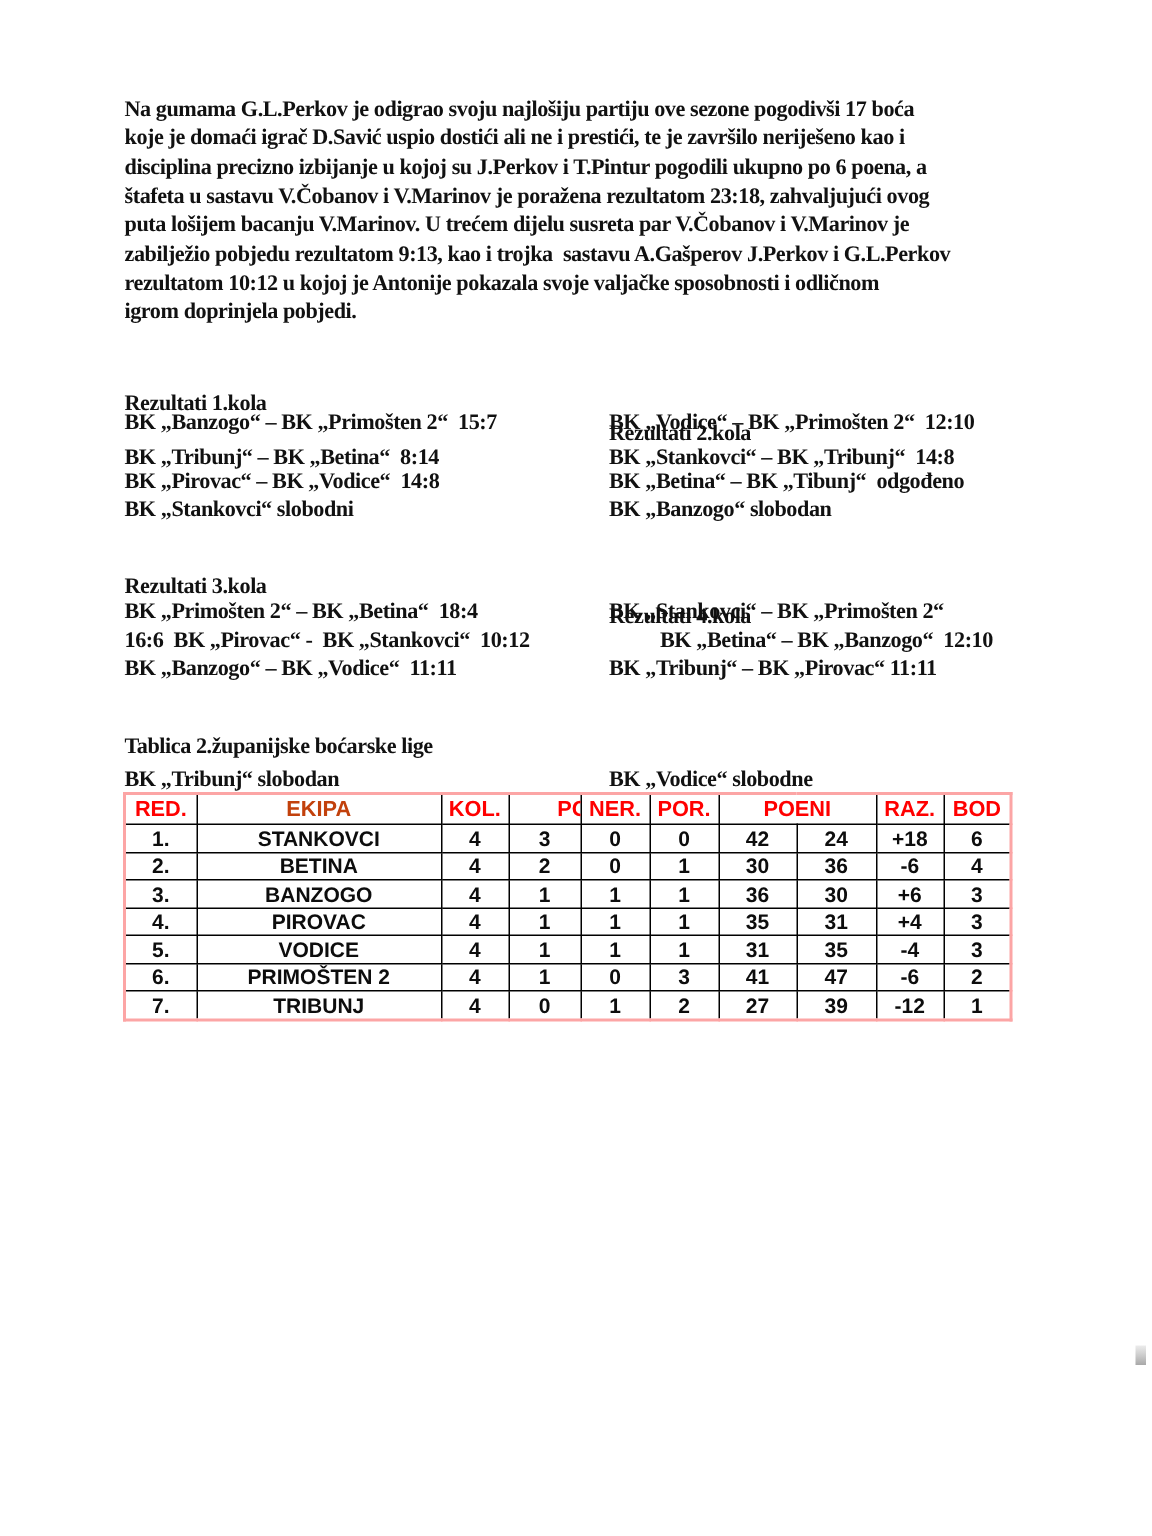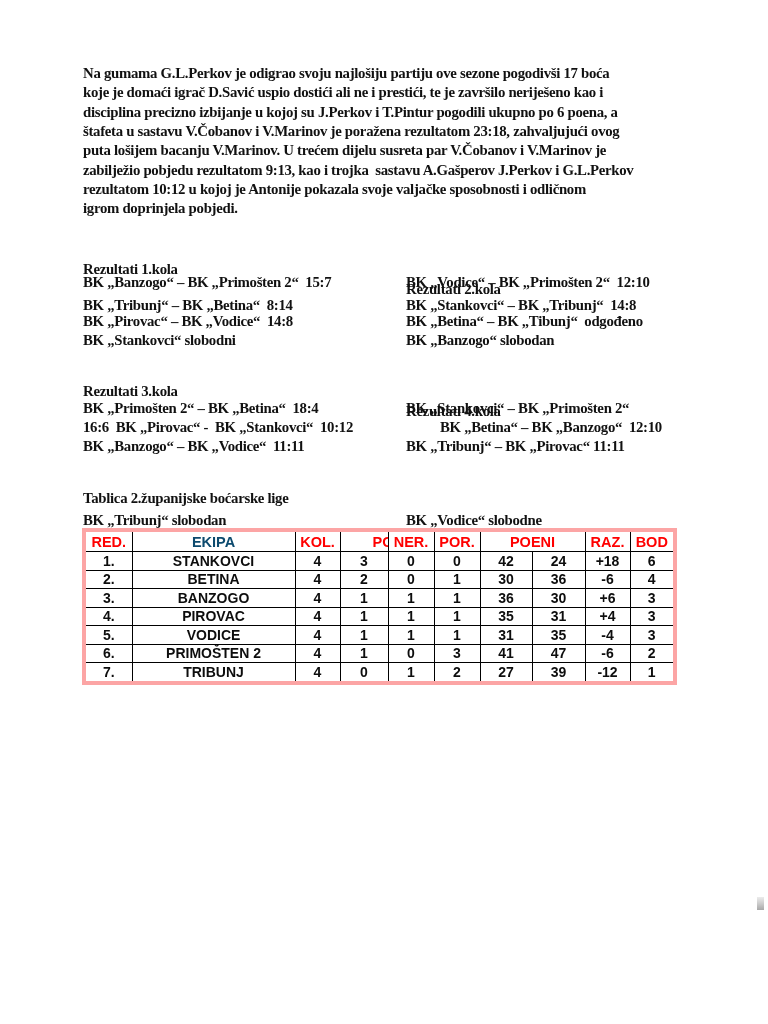--- a/index.html
+++ b/index.html
@@ -25,21 +25,21 @@
   #table-title{position:absolute;left:83px;top:489px;line-height:19.35px;}
   #league-table{
     position:absolute;left:82px;top:528px;
     border-collapse:collapse;table-layout:fixed;width:591px;
     font-family:"Liberation Sans", sans-serif;
   }
   #league-table th,#league-table td{
     border:1.5px solid #000000;text-align:center;vertical-align:middle;
     font-weight:bold;padding:0;overflow:hidden;
   }
-  #league-table{border:4px solid #fca5a5;}
+  #league-table{border:2px solid #fca5a5;}
   #league-table th{
     color:#FF0000;font-size:14.5px;height:19px;letter-spacing:0;
   }
   #league-table td{
     color:#0d0d0d;font-size:14px;height:17.5px;letter-spacing:0;
   }
   #scrollbar-thumb{
     position:absolute;left:757px;top:897px;width:7px;height:13px;
     background:linear-gradient(180deg,#ececec 0%,#c9c9c9 55%,#a8a8a8 100%);
   }
@@ -82,21 +82,21 @@
       <col style="width:46px">
       <col style="width:46px">
     <col style="width:52px">
       <col style="width:53px">
       <col style="width:45px">
       <col style="width:45px">
   </colgroup>
   <thead>
       <tr id="table-header-row">
         <th style="color: rgb(255, 0, 0);">RED.</th>
-        <th style="color: #0c4a6e;">EKIPA</th>
+        <th style="color: #c2410c;">EKIPA</th>
         <th style="color: rgb(255, 0, 0);">KOL.</th>
         <th style="color: rgb(255, 0, 0); padding-left: 32px;">POB.</th>
         <th style="color: rgb(255, 0, 0);">NER.</th>
         <th style="color: rgb(255, 0, 0);">POR.</th>
         <th colspan="2" style="color: rgb(255, 0, 0);">POENI</th>
         <th style="color: rgb(255, 0, 0);">RAZ.</th>
         <th style="color: rgb(255, 0, 0);">BOD</th>
       </tr>
     </thead>
   <tbody id="table-body">

